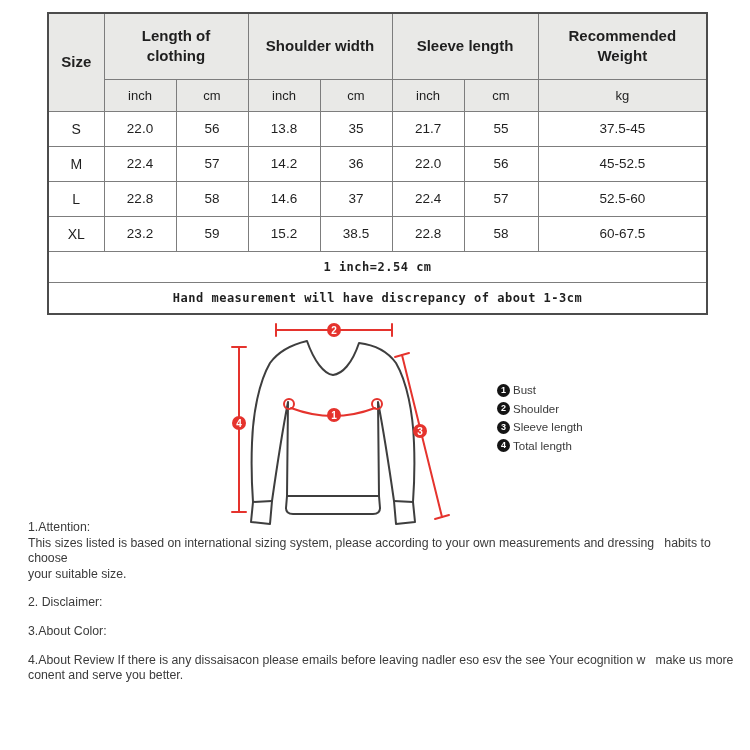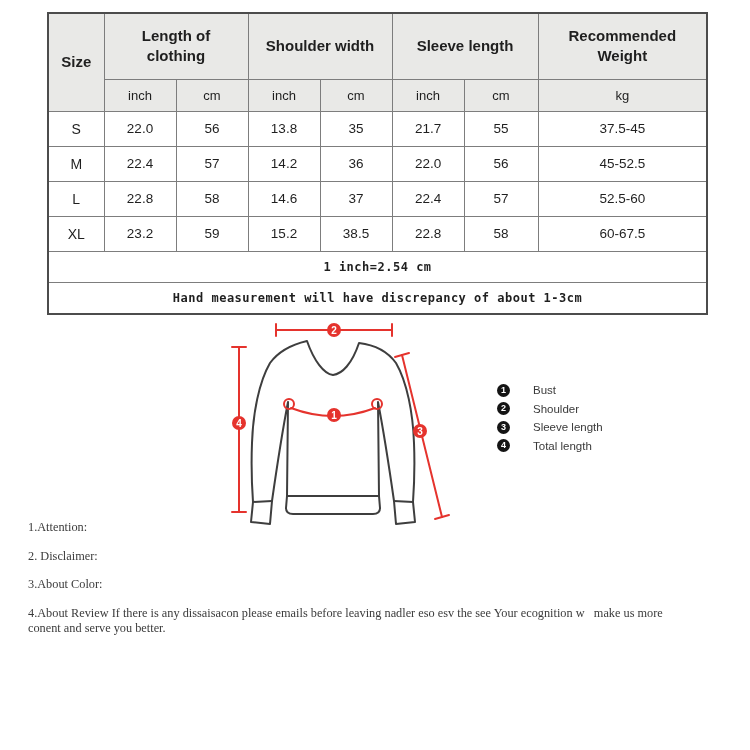--- a/index.html
+++ b/index.html
@@ -36,25 +36,25 @@
   
   .diagram { position:absolute; left:0; top:318px; width:750px; height:212px; }
   .diagram svg { position:absolute; left:0; top:0; }
   .legend { position:absolute; left:497px; top:63px; }
   .legend-item { display:flex; align-items:center; height:18.5px; }
   .legend-dot {
     width:13px; height:13px; border-radius:50%; background:#141414; color:#fff;
     font-size:9px; font-weight:bold; line-height:13px; text-align:center;
     display:inline-block; flex:0 0 13px;
   }
-  .legend-label { font-size:11.5px; color:#3a3a3a; margin-left:23px; white-space:nowrap; }
+  .legend-label { font-size:11.5px; color:#3a3a3a; margin-left:3px; white-space:nowrap; }
 
   
   .sections { position:absolute; left:28px; top:520px; width:712px; color:#3b3b3b; }
-  .section { margin-bottom:13px;font-family:Liberation Serif, serif; }
+  .section { margin-bottom:13px; }
   .section-heading { font-size:12.3px; line-height:15.6px; min-height:0; }
   .section-body { font-size:12.3px; line-height:15.6px; white-space:pre-wrap; }
 </style>
 </head>
 <body>
 
 <div class="page">
 
   <table class="size-table">
     <colgroup>
@@ -225,20 +225,22 @@
       <div class="legend-item">
         <span class="legend-dot">4</span>
         <span class="legend-label">Total length</span>
       </div>
     </div>
   </div>
 
   <div class="sections">
     <div class="section">
       <div class="section-heading">1.Attention:</div>
+      <div class="section-body">This sizes listed is based on international sizing system, please according to your own measurements and dressing   habits to choose
+your suitable size.</div>
     </div>
     <div class="section">
       <div class="section-heading">2. Disclaimer:</div>
     </div>
     <div class="section">
       <div class="section-heading">3.About Color:</div>
     </div>
     <div class="section">
       <div class="section-body">4.About Review If there is any dissaisacon please emails before leaving nadler eso esv the see Your ecognition w   make us more
 conent and serve you better.</div>

